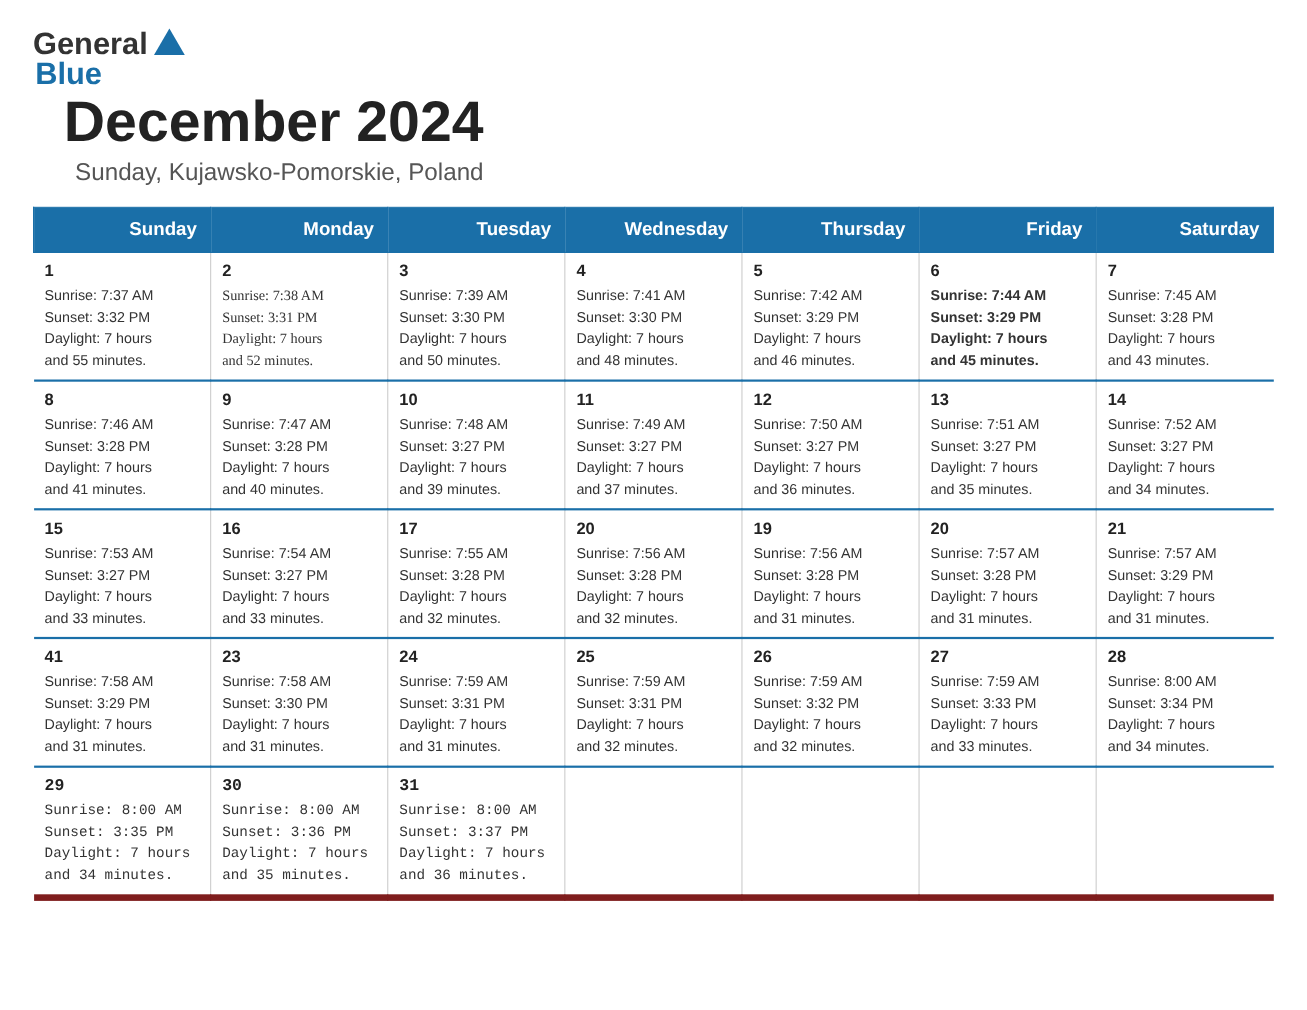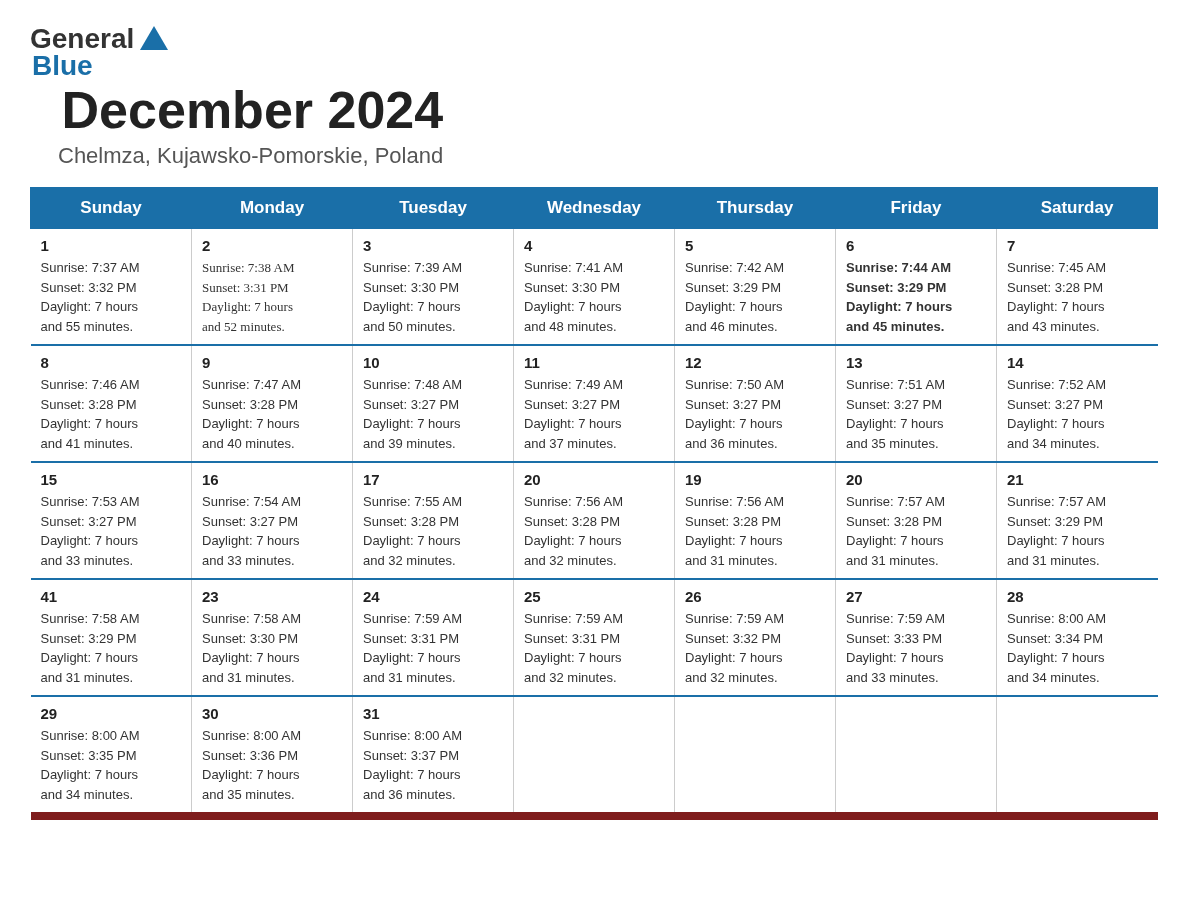--- a/index.html
+++ b/index.html
@@ -50,21 +50,21 @@
     table {
       width: 100%;
       border-collapse: collapse;
     }
     thead th {
       background-color: #1a6fa8;
       color: #fff;
       font-size: 17px;
       font-weight: bold;
       padding: 10px 12px;
-      text-align: center;
+      text-align: right;
       border: 1px solid #1a6fa8;
     }
     tbody tr {
       border-bottom: 2px solid #1a6fa8;
     }
     tbody td {
       vertical-align: top;
       padding: 8px 10px;
       font-size: 13.5px;
       color: #333;
@@ -81,21 +81,22 @@
       color: #222;
       display: block;
       margin-bottom: 4px;
     }
     .day-info {
       font-size: 13px;
       color: #333;
       line-height: 1.5;
     }
     tbody tr:last-child {
-      border-bottom: 8px solid #7f1d1d;
+      border-bottom: 6px solid #7f1d1d;
+      font-family: Liberation Mono, monospace;
     }
   </style>
 </head>
 <body>
 
 <div class="header">
   <div class="logo">
     <div style="display:flex;flex-direction:column;align-items:flex-start;">
       <div style="display:flex;align-items:center;">
         <span class="logo-text-general">General</span>
@@ -104,21 +105,21 @@
             <polygon points="4,6 28,6 28,26 4,26" fill="#1a6fa8" opacity="0"></polygon>
             <polygon points="16,4 30,28 2,28" fill="#1a6fa8"></polygon>
           </svg>
         </div>
       </div>
       <span class="logo-text-blue" style="margin-top:-8px;margin-left:2px;">Blue</span>
     </div>
   </div>
   <div class="title-section">
     <div class="month-title">December 2024</div>
-    <div class="location-title">Chelmza, Kujawsko-Pomorskie, Poland</div>
+    <div class="location-title">Sunday, Kujawsko-Pomorskie, Poland</div>
   </div>
 </div>
 
 <table>
   <thead>
     <tr>
     <th>Sunday</th>
         <th>Monday</th>
         <th>Tuesday</th>
         <th>Wednesday</th>

